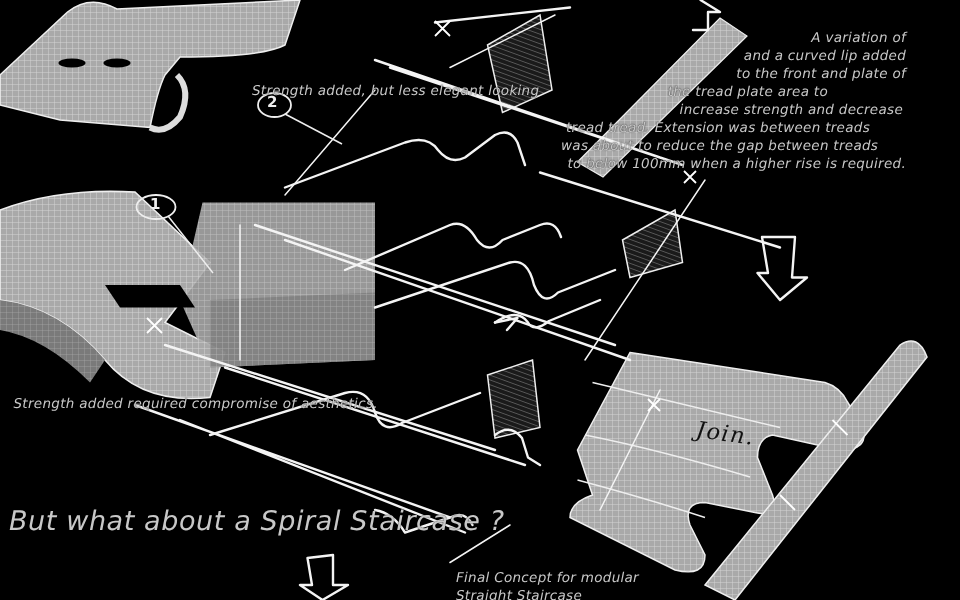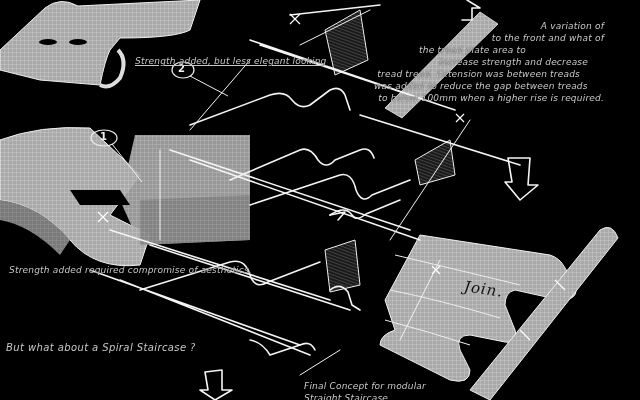--- a/index.html
+++ b/index.html
@@ -3,21 +3,21 @@
 <meta charset="utf-8">
 <style>
   html,body{margin:0;padding:0;background:#000;}
   #canvas{position:relative;width:640px;height:400px;overflow:hidden;background:#000;
     font-family:"DejaVu Sans",sans-serif;color:#cfcfcf;}
   svg.layer{position:absolute;left:0;top:0;width:640px;height:400px;}
   .note{position:absolute;font-family:"DejaVu Sans",sans-serif;font-style:italic;
     color:#c8c8c8;font-size:9px;line-height:12px;letter-spacing:0.2px;white-space:nowrap;
     text-shadow:0 0 1px #000;}
   .note-right{text-align:right;}
-  .big{font-size:10px;letter-spacing:0.4px;}
+  .big{font-size:18px;letter-spacing:0.4px;}
   .join{position:absolute;font-family:"DejaVu Serif",serif;font-style:italic;font-size:15px;
     color:#111;letter-spacing:1px;transform:rotate(8deg);}
   .marker{position:absolute;font-family:"DejaVu Sans",sans-serif;font-size:10px;color:#eee;
     font-weight:bold;}
 </style>
 </head>
 <body>
 
 <div id="canvas">
 
@@ -112,29 +112,30 @@
     <ellipse cx="104" cy="138" rx="13" ry="8" fill="none" stroke="#eee" stroke-width="1.2"></ellipse>
     <path d="M190 76 L228 96" stroke="#eee" stroke-width="1"></path>
     <path d="M112 144 L142 182" stroke="#eee" stroke-width="1"></path>
   </svg>
 
   <span class="marker" style="left:178px;top:63px;">2</span>
   <span class="marker" style="left:100px;top:131px;">1</span>
 
   <div class="note note-right" style="right:36px;top:20px;width:230px;">
     <div>A variation of</div>
-    <div>to the front and what of</div>
-    <div style="margin-right:78px;">the tread plate area to</div>
-    <div style="margin-right:16px;">increase strength and decrease</div>
+    <div>and a curved lip added</div>
+    <div>to the front and plate of</div>
+    <div style="margin-right:52px;">the tread plate area to</div>
+    <div style="margin-right:2px;">increase strength and decrease</div>
     <div style="margin-right:24px;">tread tread. Extension was between treads</div>
-    <div style="margin-right:20px;">was added to reduce the gap between treads</div>
+    <div style="margin-right:20px;">was about to reduce the gap between treads</div>
     <div>to below 100mm when a higher rise is required.</div>
   </div>
 
-  <div class="note" style="left:135px;top:55px;text-decoration:underline;">Strength added, but less elegant looking</div>
+  <div class="note" style="left:168px;top:55px;">Strength added, but less elegant looking</div>
 
   <div class="note" style="left:9px;top:264px;">Strength added required compromise of aesthetics.</div>
 
   <div class="note big" style="left:6px;top:342px;">But what about a Spiral Staircase ?</div>
 
   <div class="note" style="left:304px;top:380px;width:150px;white-space:normal;">Final Concept for modular Straight Staircase</div>
 
   <div class="join" style="left:464px;top:280px;">Join.</div>
 
 </div>

